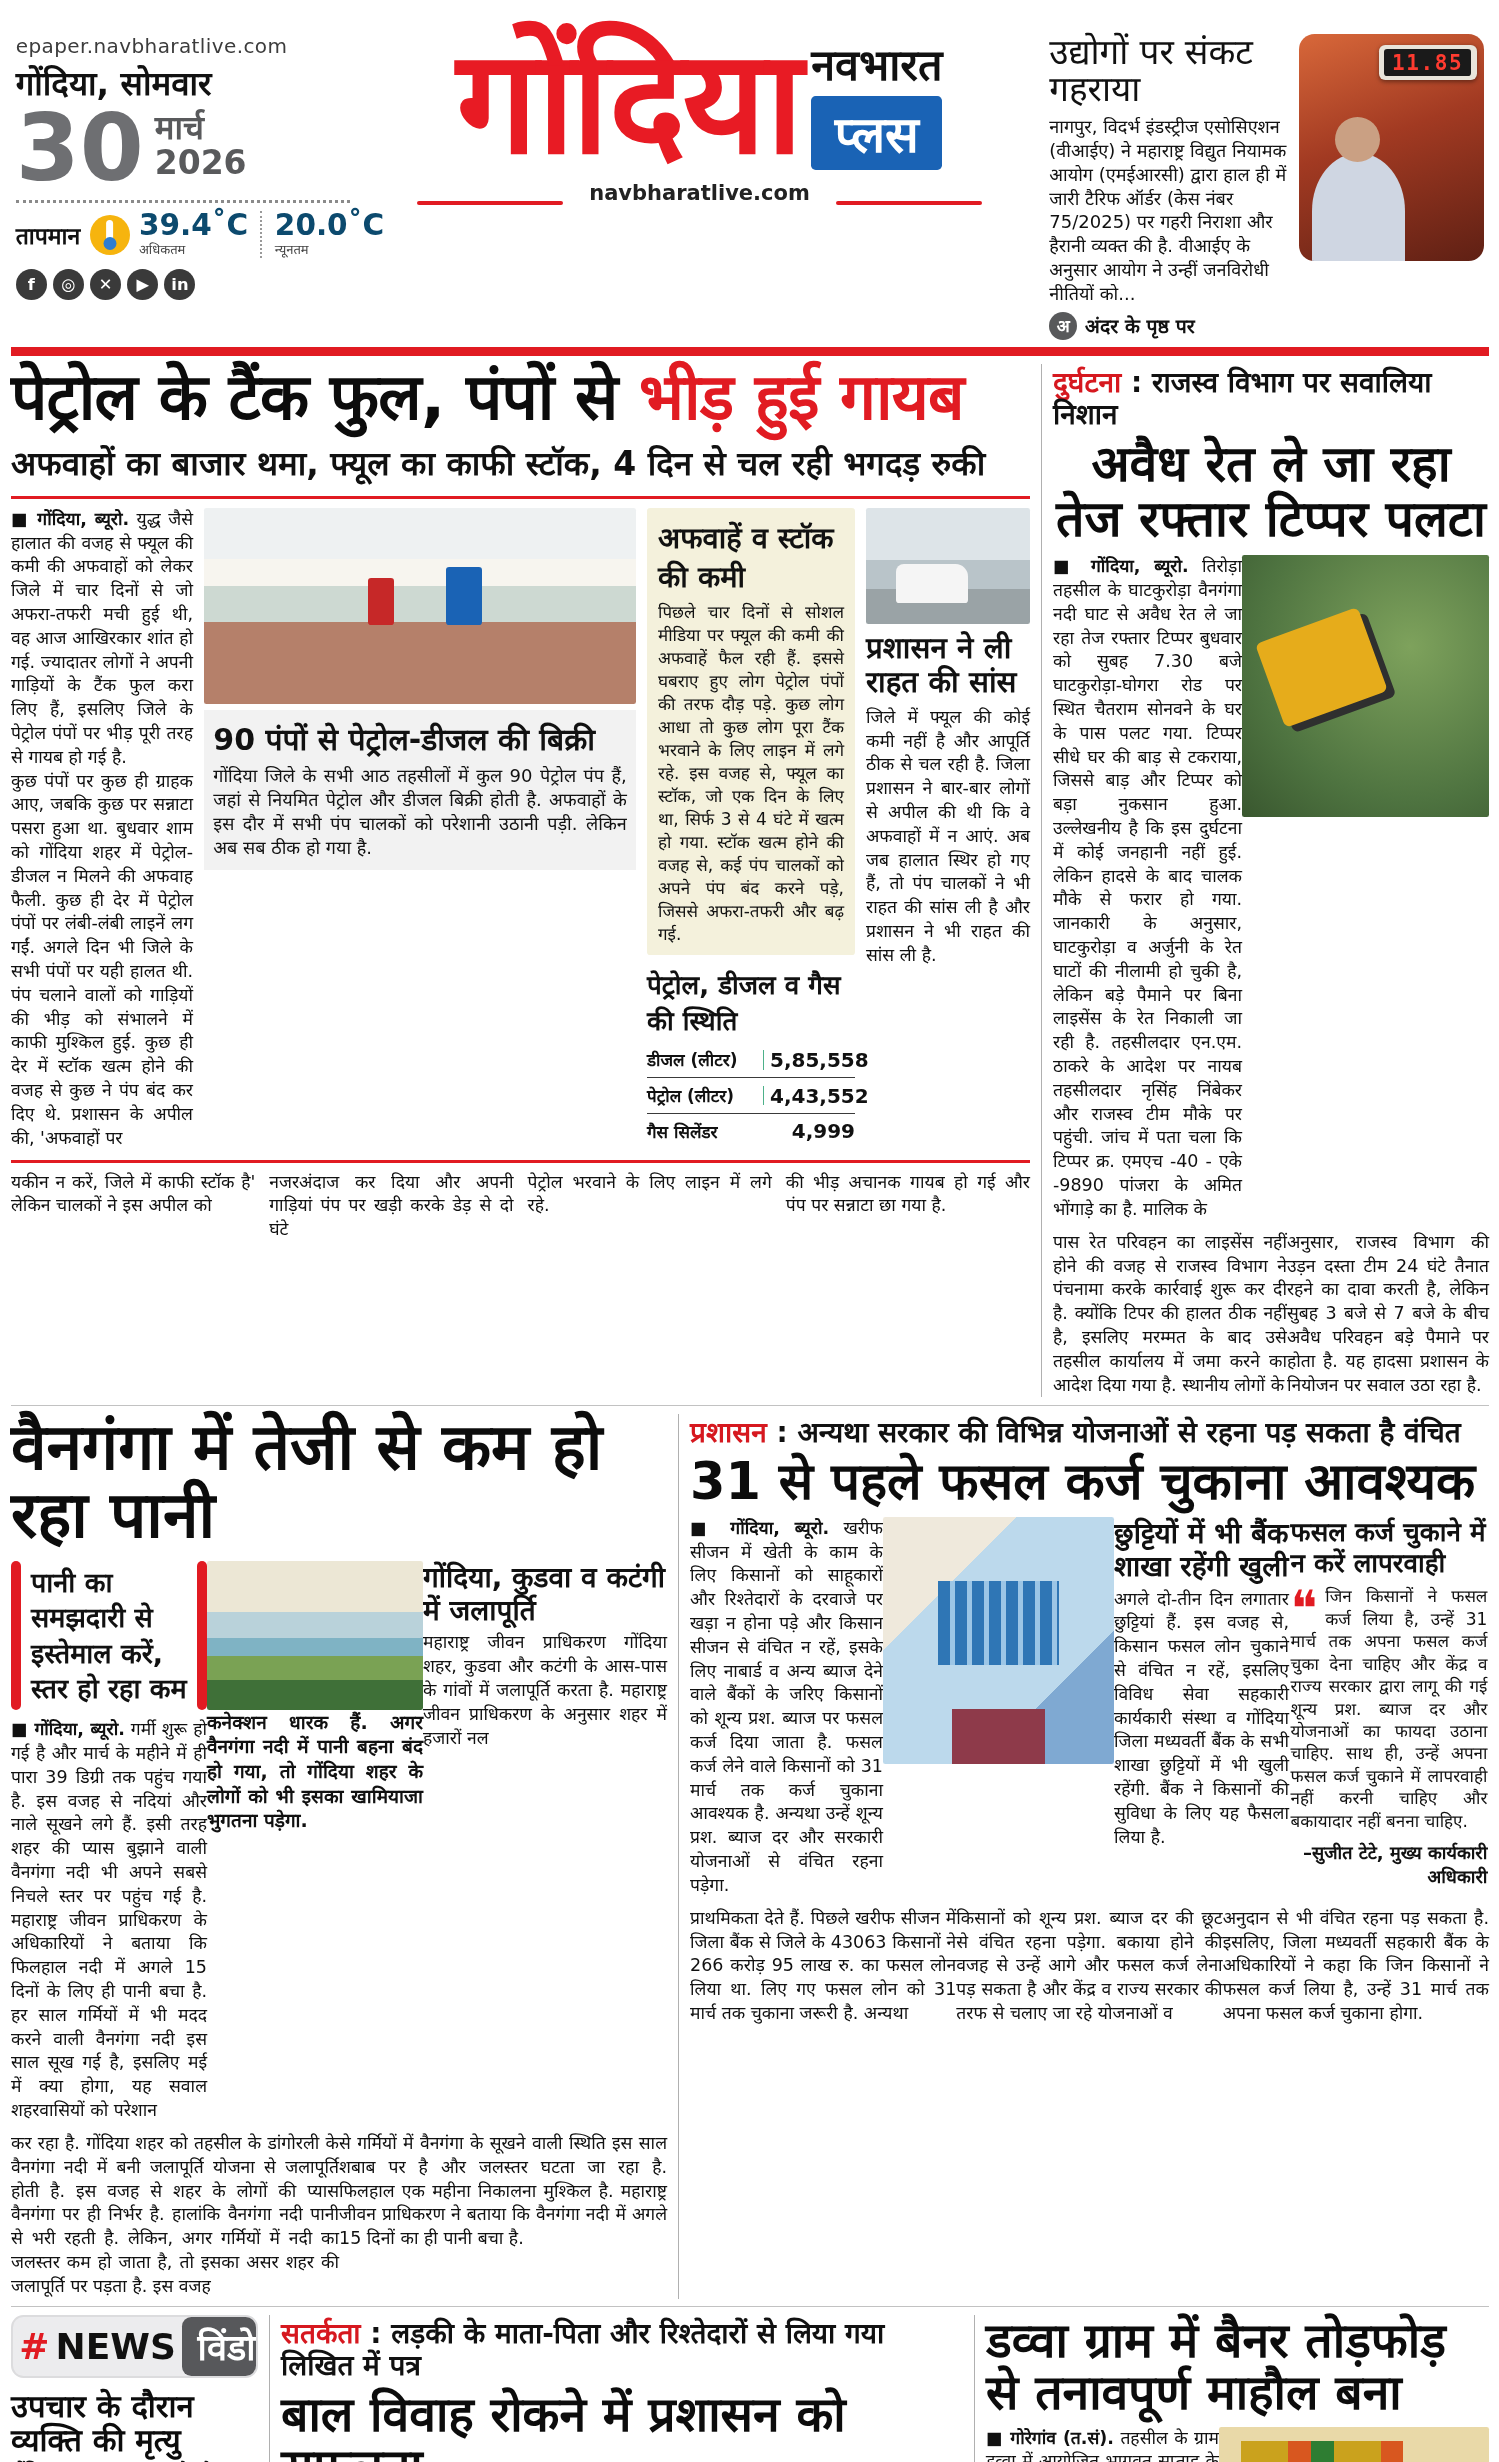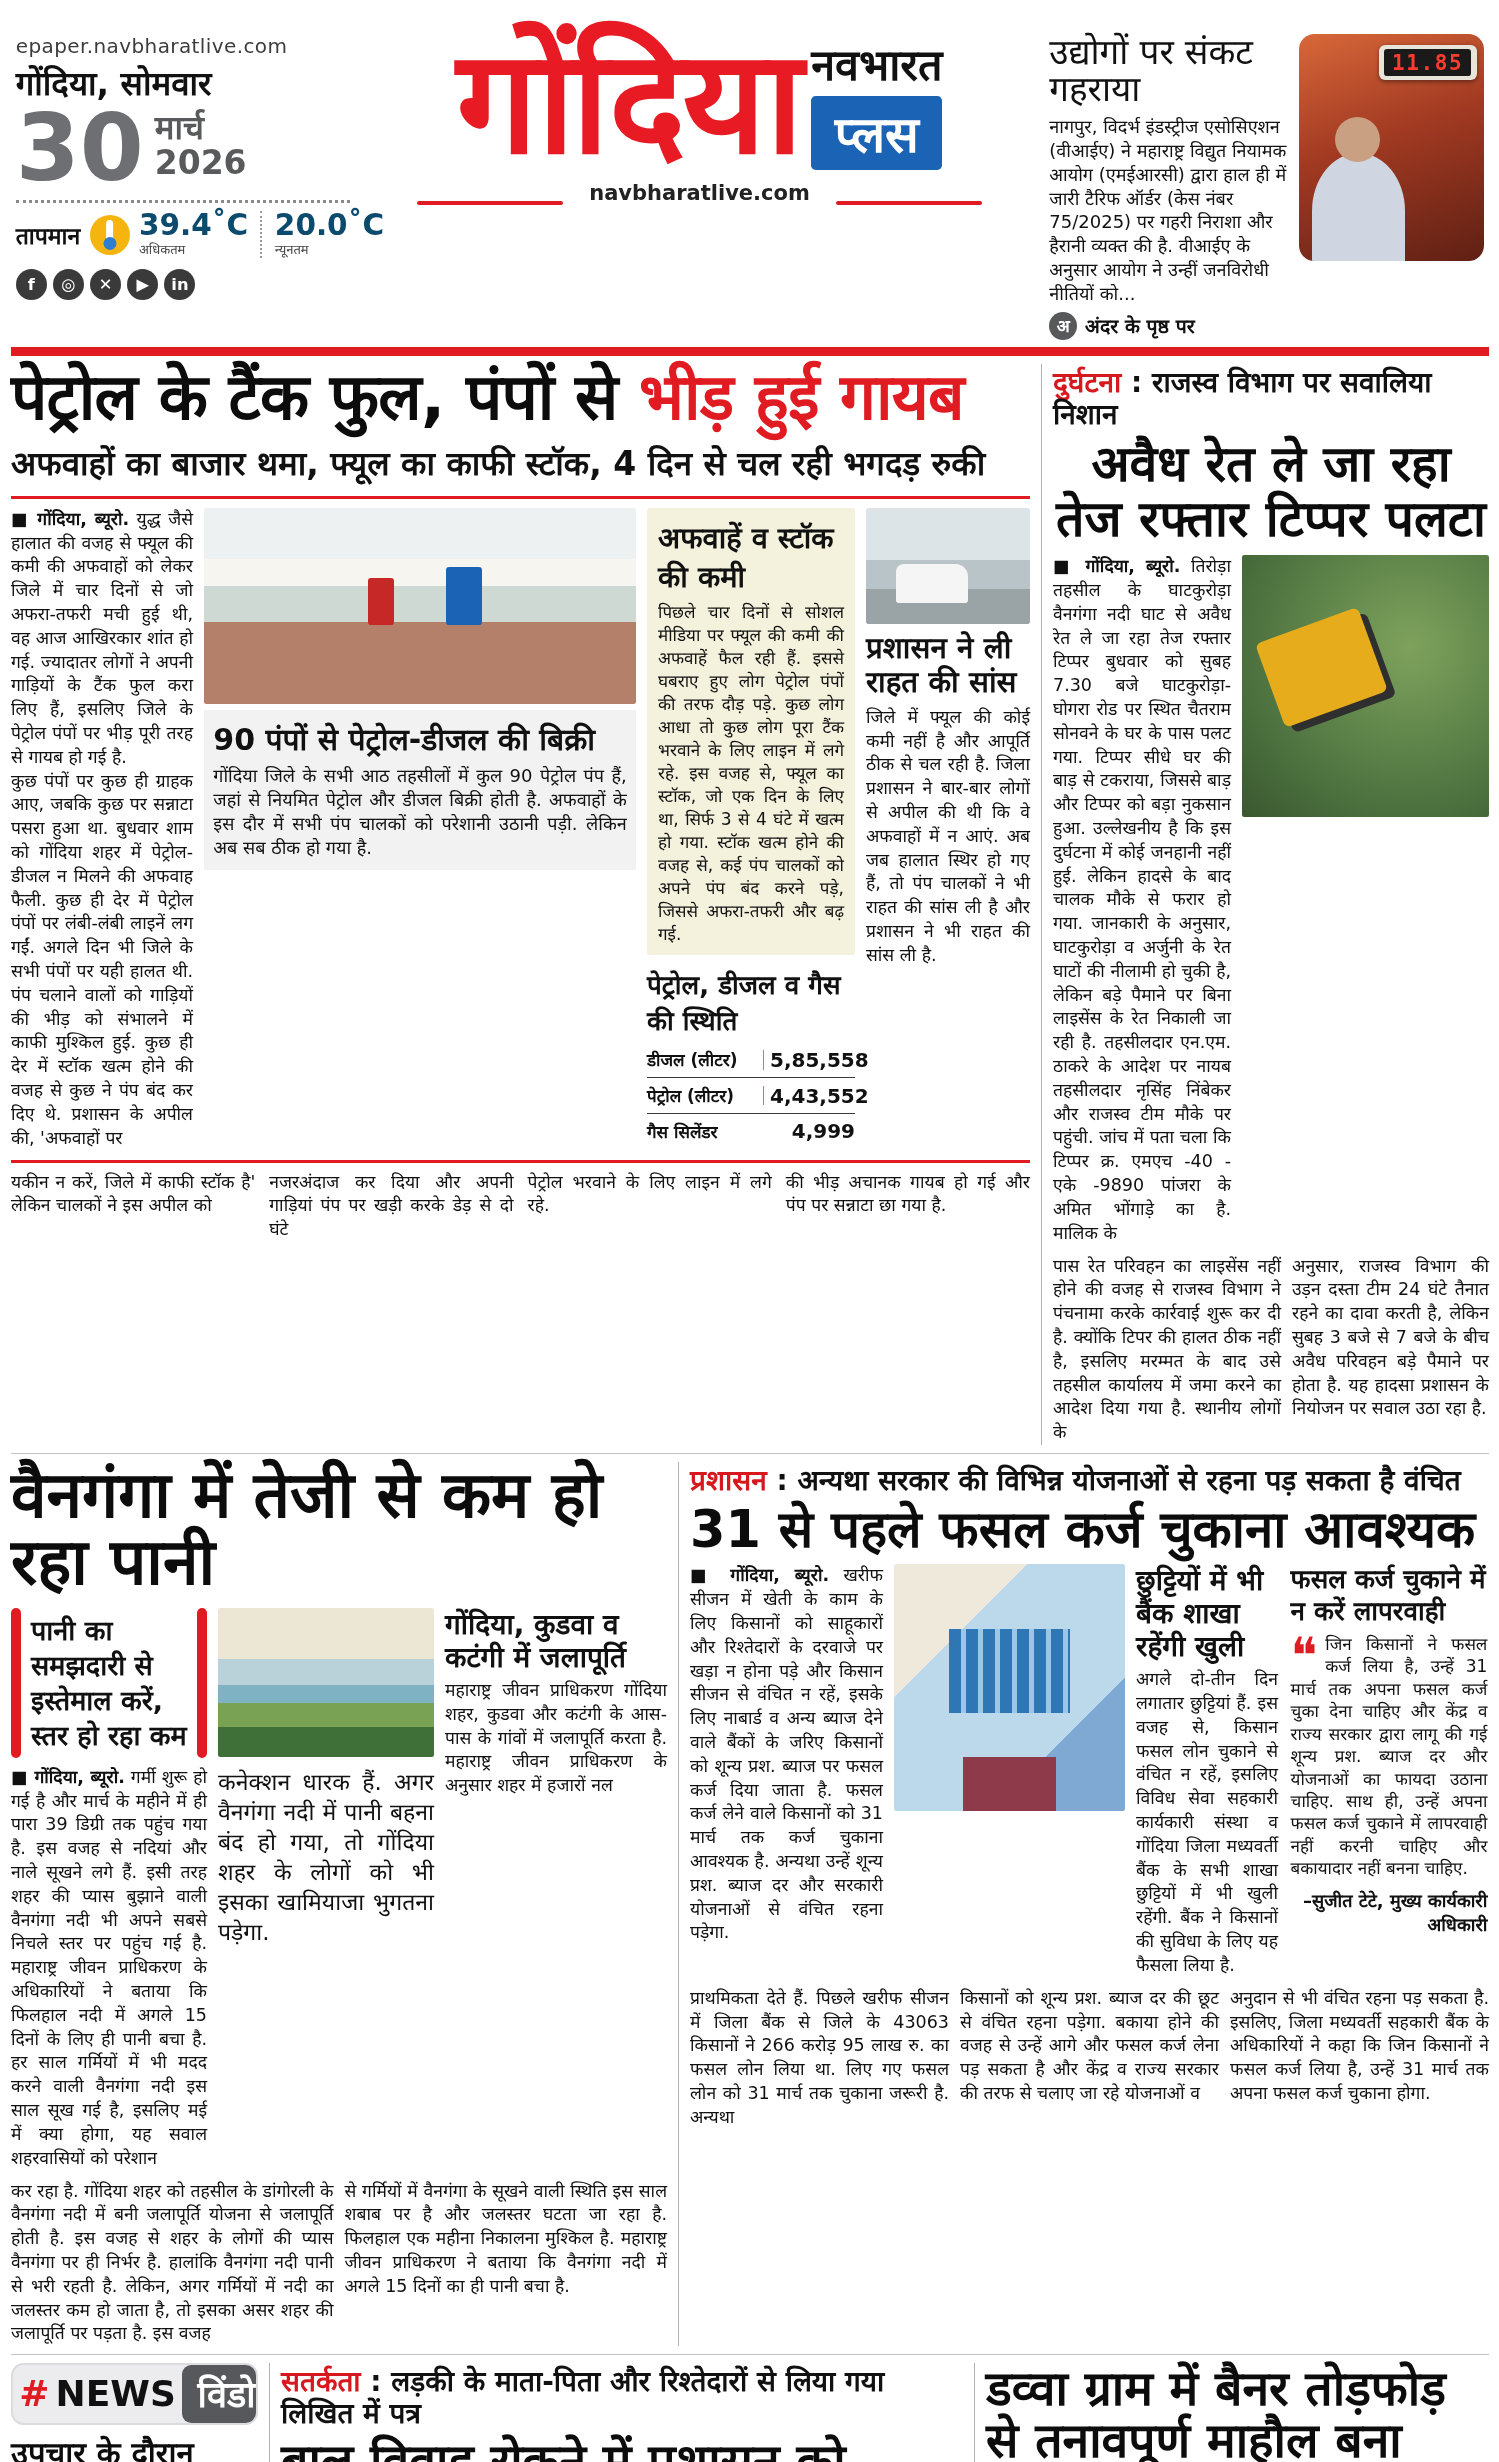--- a/index.html
+++ b/index.html
@@ -44,21 +44,21 @@
 .meter-screen{background:#1a1a1a;color:#ff3b30;font-family:"DejaVu Sans Mono","Liberation Mono",monospace;font-weight:800;font-size:21px;padding:1.6px 7.8px;border-radius:3.1px;letter-spacing:1.6px}
 .figure{position:absolute;left:12.4px;bottom:-7.8px;width:93px;height:116px;background:#cfd6e2;border-radius:50% 50% 0 0}
 .figure:before{content:"";position:absolute;top:-36px;left:23px;width:45px;height:45px;background:#caa083;border-radius:50%}
 .red-rule{height:8.5px;background:#e11b22;margin:4.7px 0 7.8px}
 
 .bt{font-size:17.5px;line-height:1.36;text-align:justify;color:#101010}
 .bt b{font-weight:800}
 .kick{font-size:28px;font-weight:800;line-height:1.15;margin:3.1px 0 6.2px}
 .kick .red{color:#d6181f}
 .vr{width:0;border-left:1.6px solid #b0b0b0}
-.row{display:flex;gap:11px}
+.row{display:flex;}
 .band{display:flex;gap:11px;border-top:1.6px solid #c2c2c2;padding-top:7.8px;margin-top:7.8px}
 .ph{position:relative;overflow:hidden;border-radius:2.3px;background:#cfd8dc}
 h1,h2,h3{font-weight:800;color:#0c0c0c}
 .subhead{font-size:28px;font-weight:800;line-height:1.18;margin-bottom:4.7px}
 .callout{position:relative;padding:4.7px 20px;font-size:27px;font-weight:800;line-height:1.3;margin-bottom:7.8px}
 .callout:before,.callout:after{content:"";position:absolute;top:0;bottom:0;width:10px;border-radius:6.2px;background:#e11b22}
 .callout:before{left:0}.callout:after{right:0}
 
 .lead-band{display:flex;gap:11px}
 .lead-left{flex:1}
@@ -94,21 +94,21 @@
 .lead-strip .bt{flex:1}
 .lead-right{width:436px;flex:0 0 auto}
 .h-tipper{font-size:50px;line-height:1.1;text-align:center;margin-bottom:7.8px}
 .tipper-ph{width:247px;height:262px;flex:0 0 auto;background:radial-gradient(circle at 68% 35%,#7ea25c,#4e7340 65%,#39572f)}
 .tip-body{position:absolute;left:10%;top:26%;width:44%;height:34%;background:#e6ac1b;transform:rotate(-20deg);border-radius:6.2px;box-shadow:6.2px 7.8px 0 #2f2f2f}
 .trow2{margin-top:9.3px}
 
 .b2-left{width:656px}
 .h-b2{font-size:64px;line-height:1.06;margin-bottom:11px}
 .river-ph{height:149px;background:linear-gradient(#ece7d5 0 34%,#b9d2da 34% 52%,#7fb3c4 52% 64%,#7aa254 64% 80%,#3f7038 80% 100%)}
-.b2-cap{font-size:23px;font-weight:400;line-height:1.3;margin-top:11px;text-align:justify}
+.b2-cap{font-size:19px;font-weight:700;line-height:1.3;margin-top:0;text-align:justify}
 .b2-row2{margin-top:9.3px}
 .b2-right{flex:1}
 .h-b2r{font-size:51px;line-height:1.05;margin-bottom:7.8px}
 .bank-ph{width:231px;height:247px;flex:0 0 auto;background:linear-gradient(135deg,#efe9dc 0 28%,#bcd9ec 28% 72%,#7fa9d2 72% 100%)}
 .bank-ph:before{content:"";position:absolute;left:24%;top:26%;width:52%;height:34%;background:repeating-linear-gradient(90deg,#2f76b5 0 12.4px,#9cc6e6 12.4px 17px)}
 .bank-ph:after{content:"";position:absolute;left:30%;bottom:0;width:40%;height:22%;background:#8e3a4a}
 .qbox{width:200px;flex:0 0 auto;padding:0 1.6px}
 .q-title{font-size:26px;font-weight:800;line-height:1.2;margin-bottom:6.2px}
 .q-mark{color:#e11b22;font-size:50px;line-height:.7;float:left;margin:6.2px 7.8px 0 0;font-family:"DejaVu Serif","Liberation Serif",serif}
 .q-body{font-size:17px;line-height:1.32;text-align:justify}

